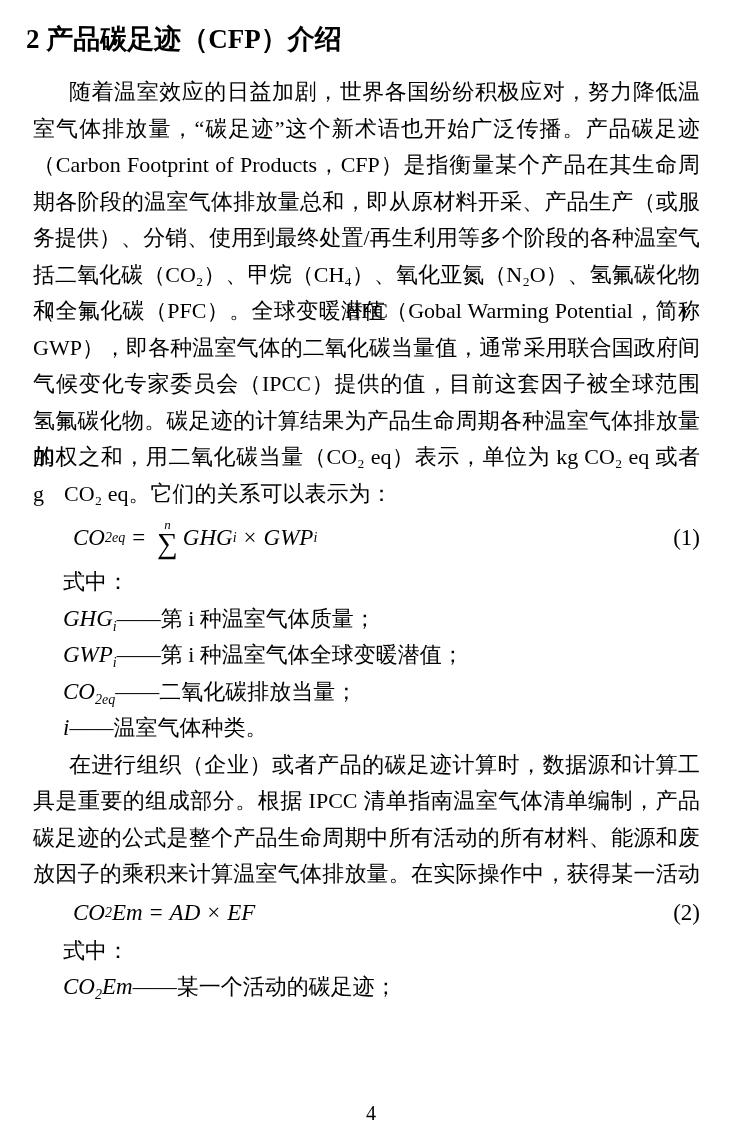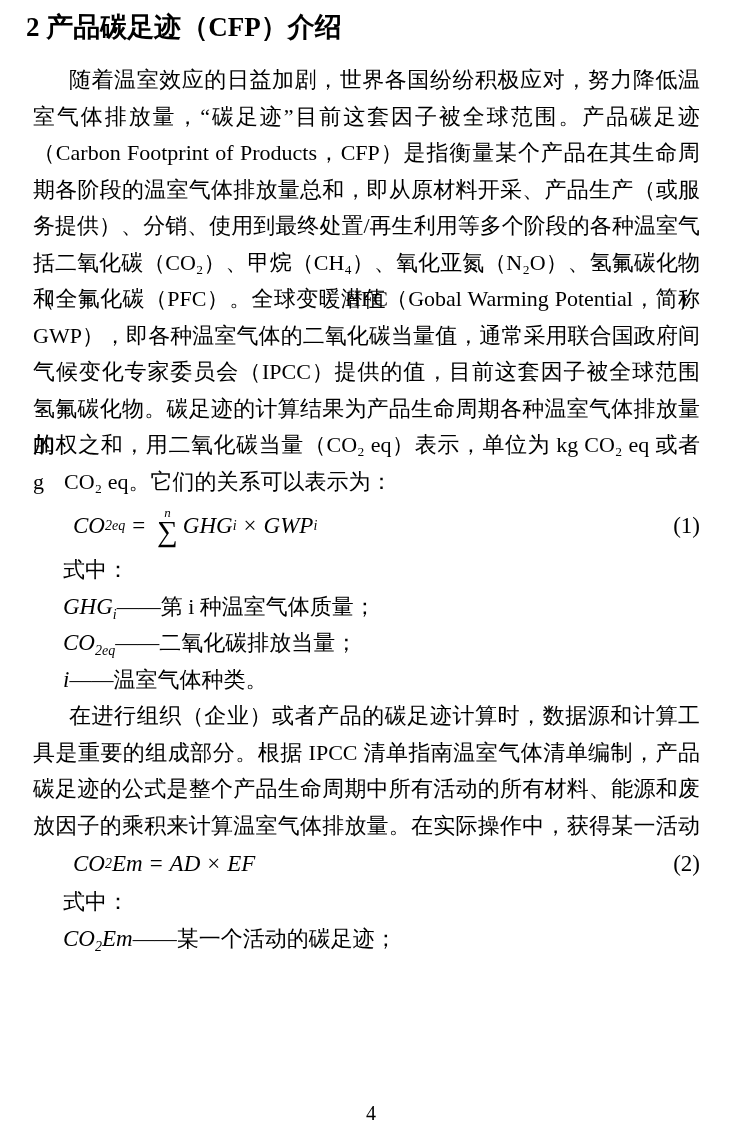--- a/index.html
+++ b/index.html
@@ -3,21 +3,21 @@
 <meta charset="utf-8">
 <style>
   html,body{margin:0;padding:0;background:#ffffff;}
   .page{
     position:relative;
     width:742px;height:1133px;
     box-sizing:border-box;
     background:#ffffff;
     color:#000000;
     font-family:"Liberation Serif","DejaVu Serif",serif;
-    padding:6px 42px 0 33px;
+    padding:18px 42px 0 33px;
     overflow:hidden;
   }
   .heading{
     font-size:27px;
     font-weight:bold;
     line-height:42px;
     margin:0 0 14px -7px;
     white-space:nowrap;
   }
   .line{
@@ -54,21 +54,21 @@
   }
 </style>
 </head>
 <body>
 
 <div class="page">
 
   <h1 class="heading">2 产品碳足迹（CFP）介绍</h1>
 
   <div class="line j indent">随着温室效应的日益加剧，世界各国纷纷积极应对，努力降低温</div>
-  <div class="line j">室气体排放量，“碳足迹”目前这套因子被全球范围。产品碳足迹</div>
+  <div class="line j">室气体排放量，“碳足迹”这个新术语也开始广泛传播。产品碳足迹</div>
   <div class="line j">（Carbon Footprint of Products，CFP）是指衡量某个产品在其生命周</div>
   <div class="line j">期各阶段的温室气体排放量总和，即从原材料开采、产品生产（或服</div>
   <div class="line j">务提供）、分销、使用到最终处置/再生利用等多个阶段的各种温室气</div>
   <div class="line j">括二氧化碳（CO₂）、甲烷（CH₄）、氧化亚氮（N₂O）、氢氟碳化物（HFC）</div>
   <div class="line j">和全氟化碳（PFC）。全球变暖潜值（Gobal Warming Potential，简称</div>
   <div class="line j">GWP），即各种温室气体的二氧化碳当量值，通常采用联合国政府间</div>
   <div class="line j">气候变化专家委员会（IPCC）提供的值，目前这套因子被全球范围</div>
   <div class="line j">氢氟碳化物。碳足迹的计算结果为产品生命周期各种温室气体排放量的</div>
   <div class="line j">加权之和，用二氧化碳当量（CO₂ eq）表示，单位为 kg CO₂ eq 或者 g</div>
   <div class="line pe">CO₂ eq。它们的关系可以表示为：</div>
@@ -86,20 +86,21 @@
         <sub>i</sub>
       <span class="op">×</span>
       <span>GWP</span>
         <sub>i</sub>
     </span>
     <span class="flabel">(1)</span>
   </div>
 
   <div class="line wh">式中：</div>
   <div class="line def"><span class="term"><span>GHG</span><sub>i</sub></span><span>——第 i 种温室气体质量；</span></div>
+  <div class="line def"><span class="term"><span>GWP</span><sub>i</sub></span><span>——第 i 种温室气体全球变暖潜值；</span></div>
   <div class="line def"><span class="term"><span>CO</span><sub>2eq</sub></span><span>——二氧化碳排放当量；</span></div>
   <div class="line def"><span class="term"><span>i</span><sub></sub></span><span>——温室气体种类。</span></div>
 
   <div class="line j indent">在进行组织（企业）或者产品的碳足迹计算时，数据源和计算工</div>
   <div class="line j">具是重要的组成部分。根据 IPCC 清单指南温室气体清单编制，产品</div>
   <div class="line j">碳足迹的公式是整个产品生命周期中所有活动的所有材料、能源和废</div>
   <div class="line j">放因子的乘积来计算温室气体排放量。在实际操作中，获得某一活动</div>
 
   <div class="formula-row fr2">
     <span class="frm">

